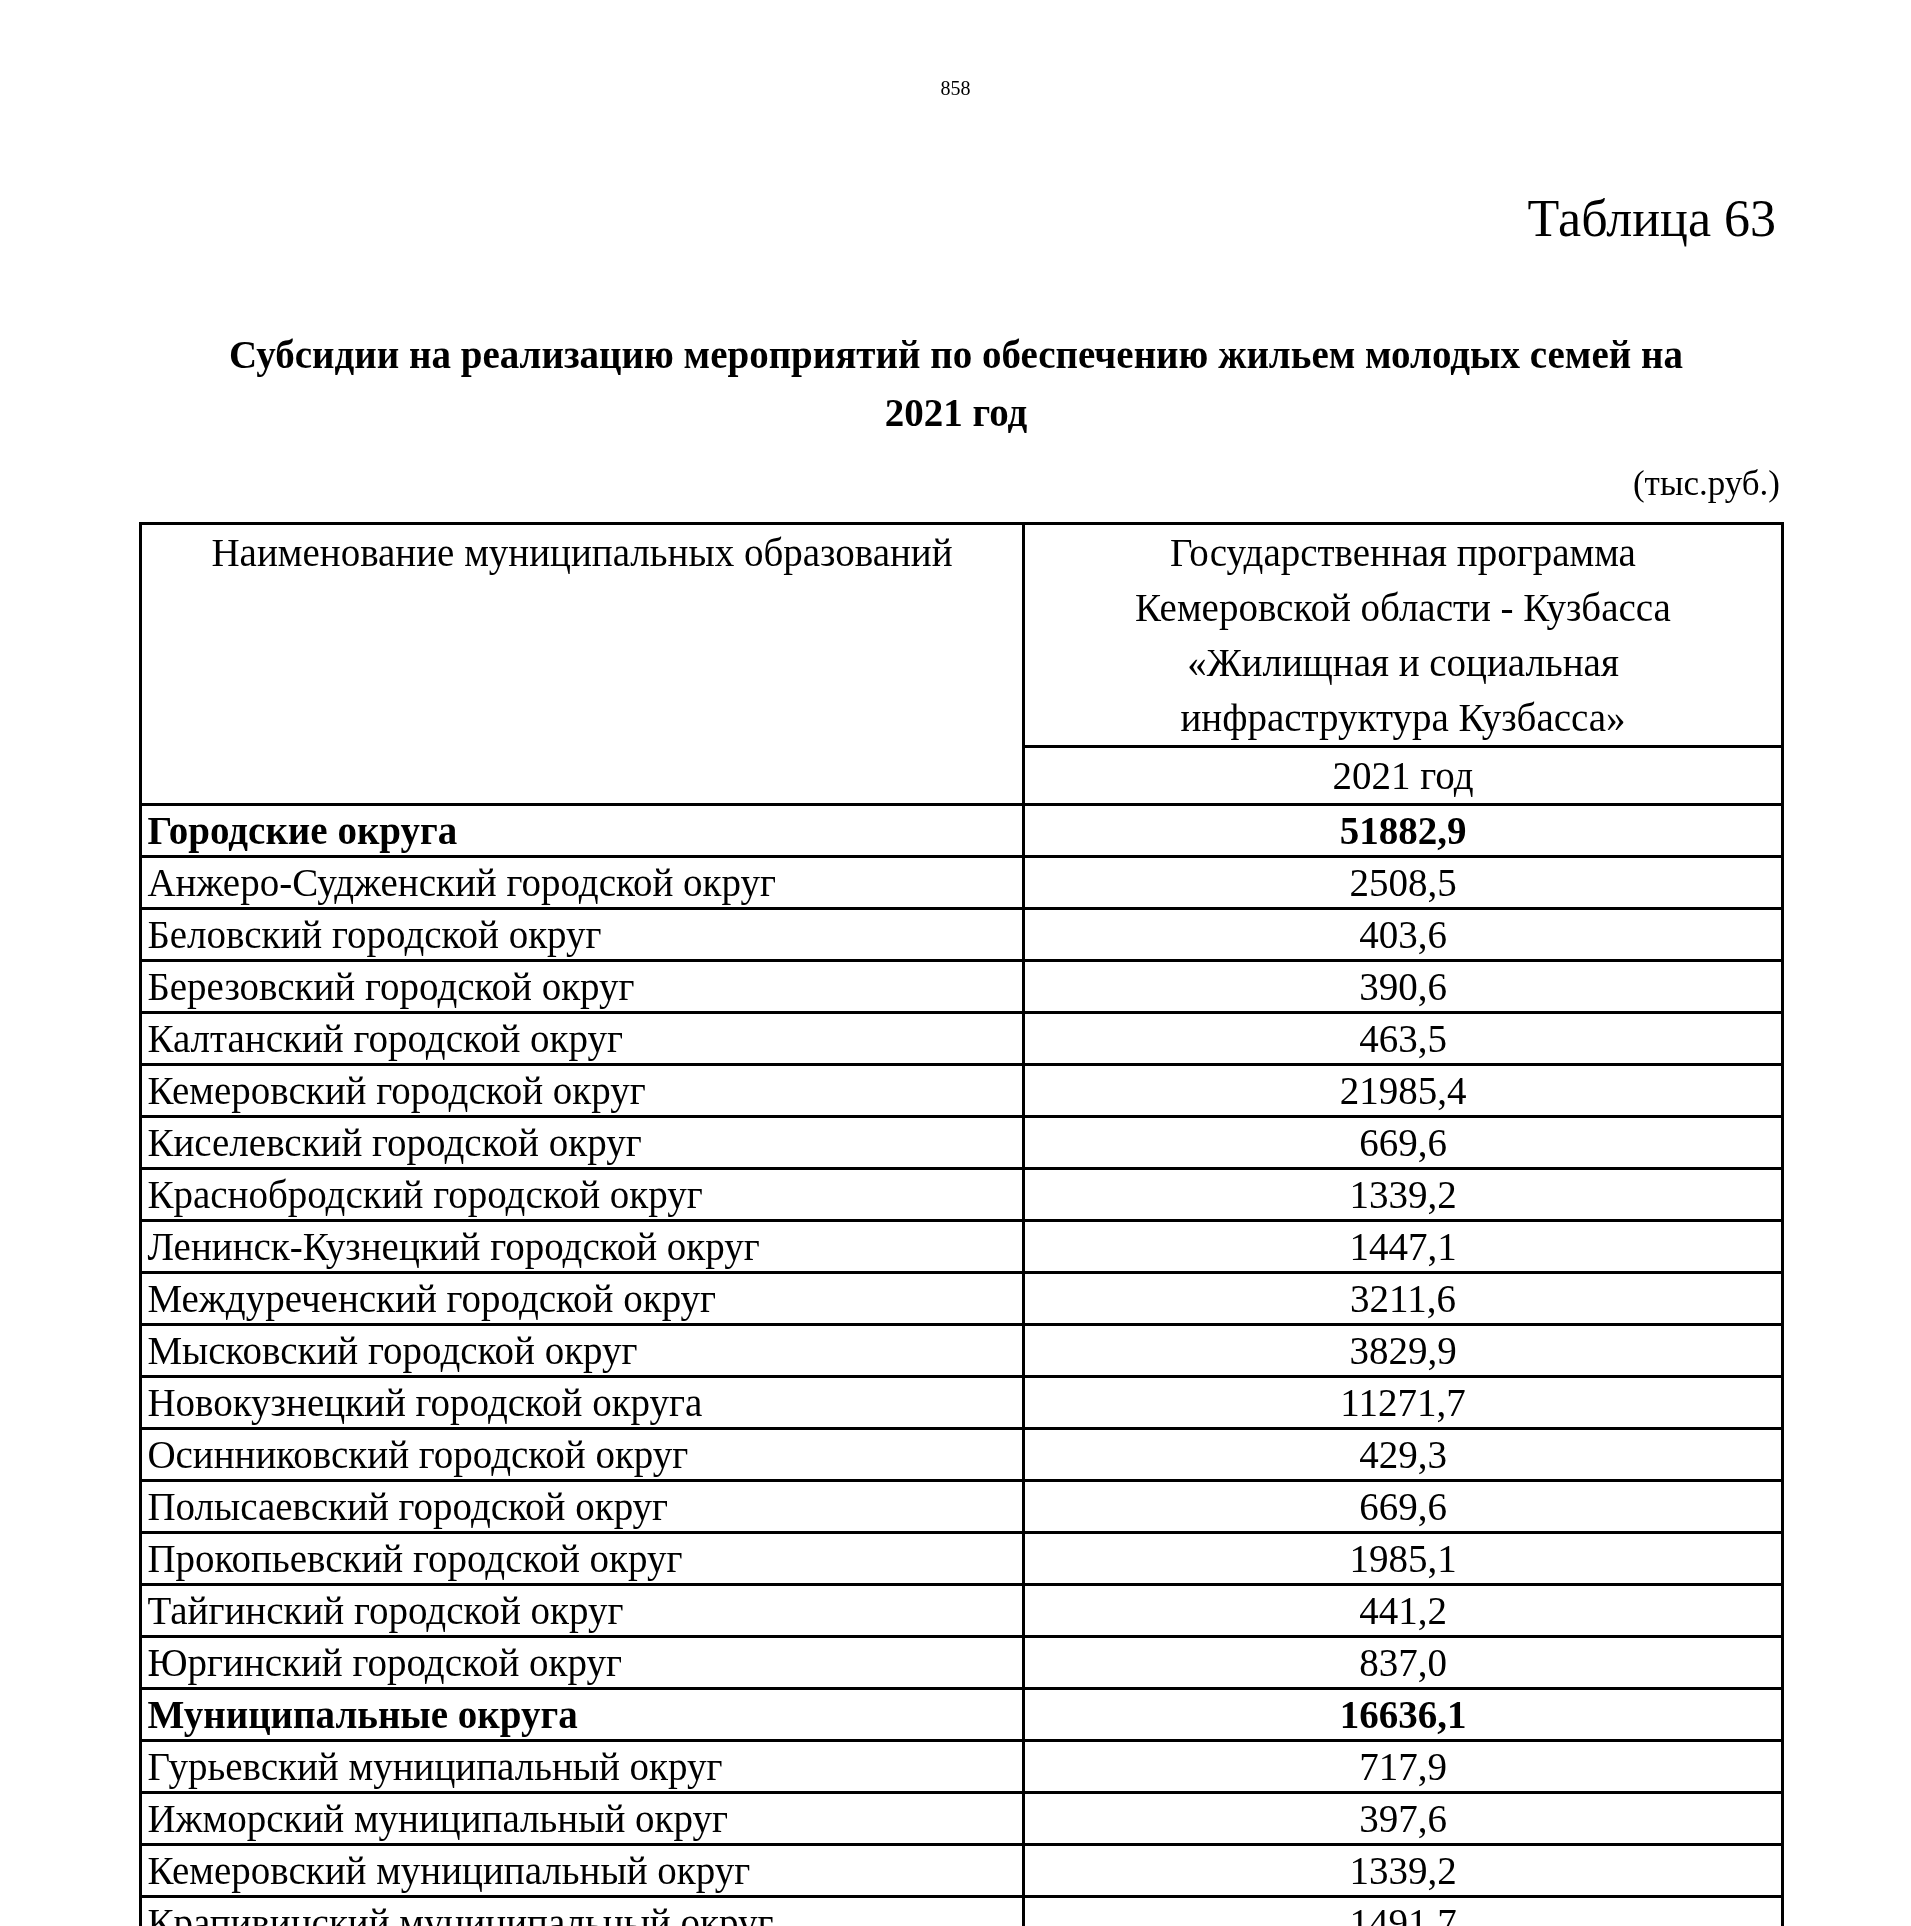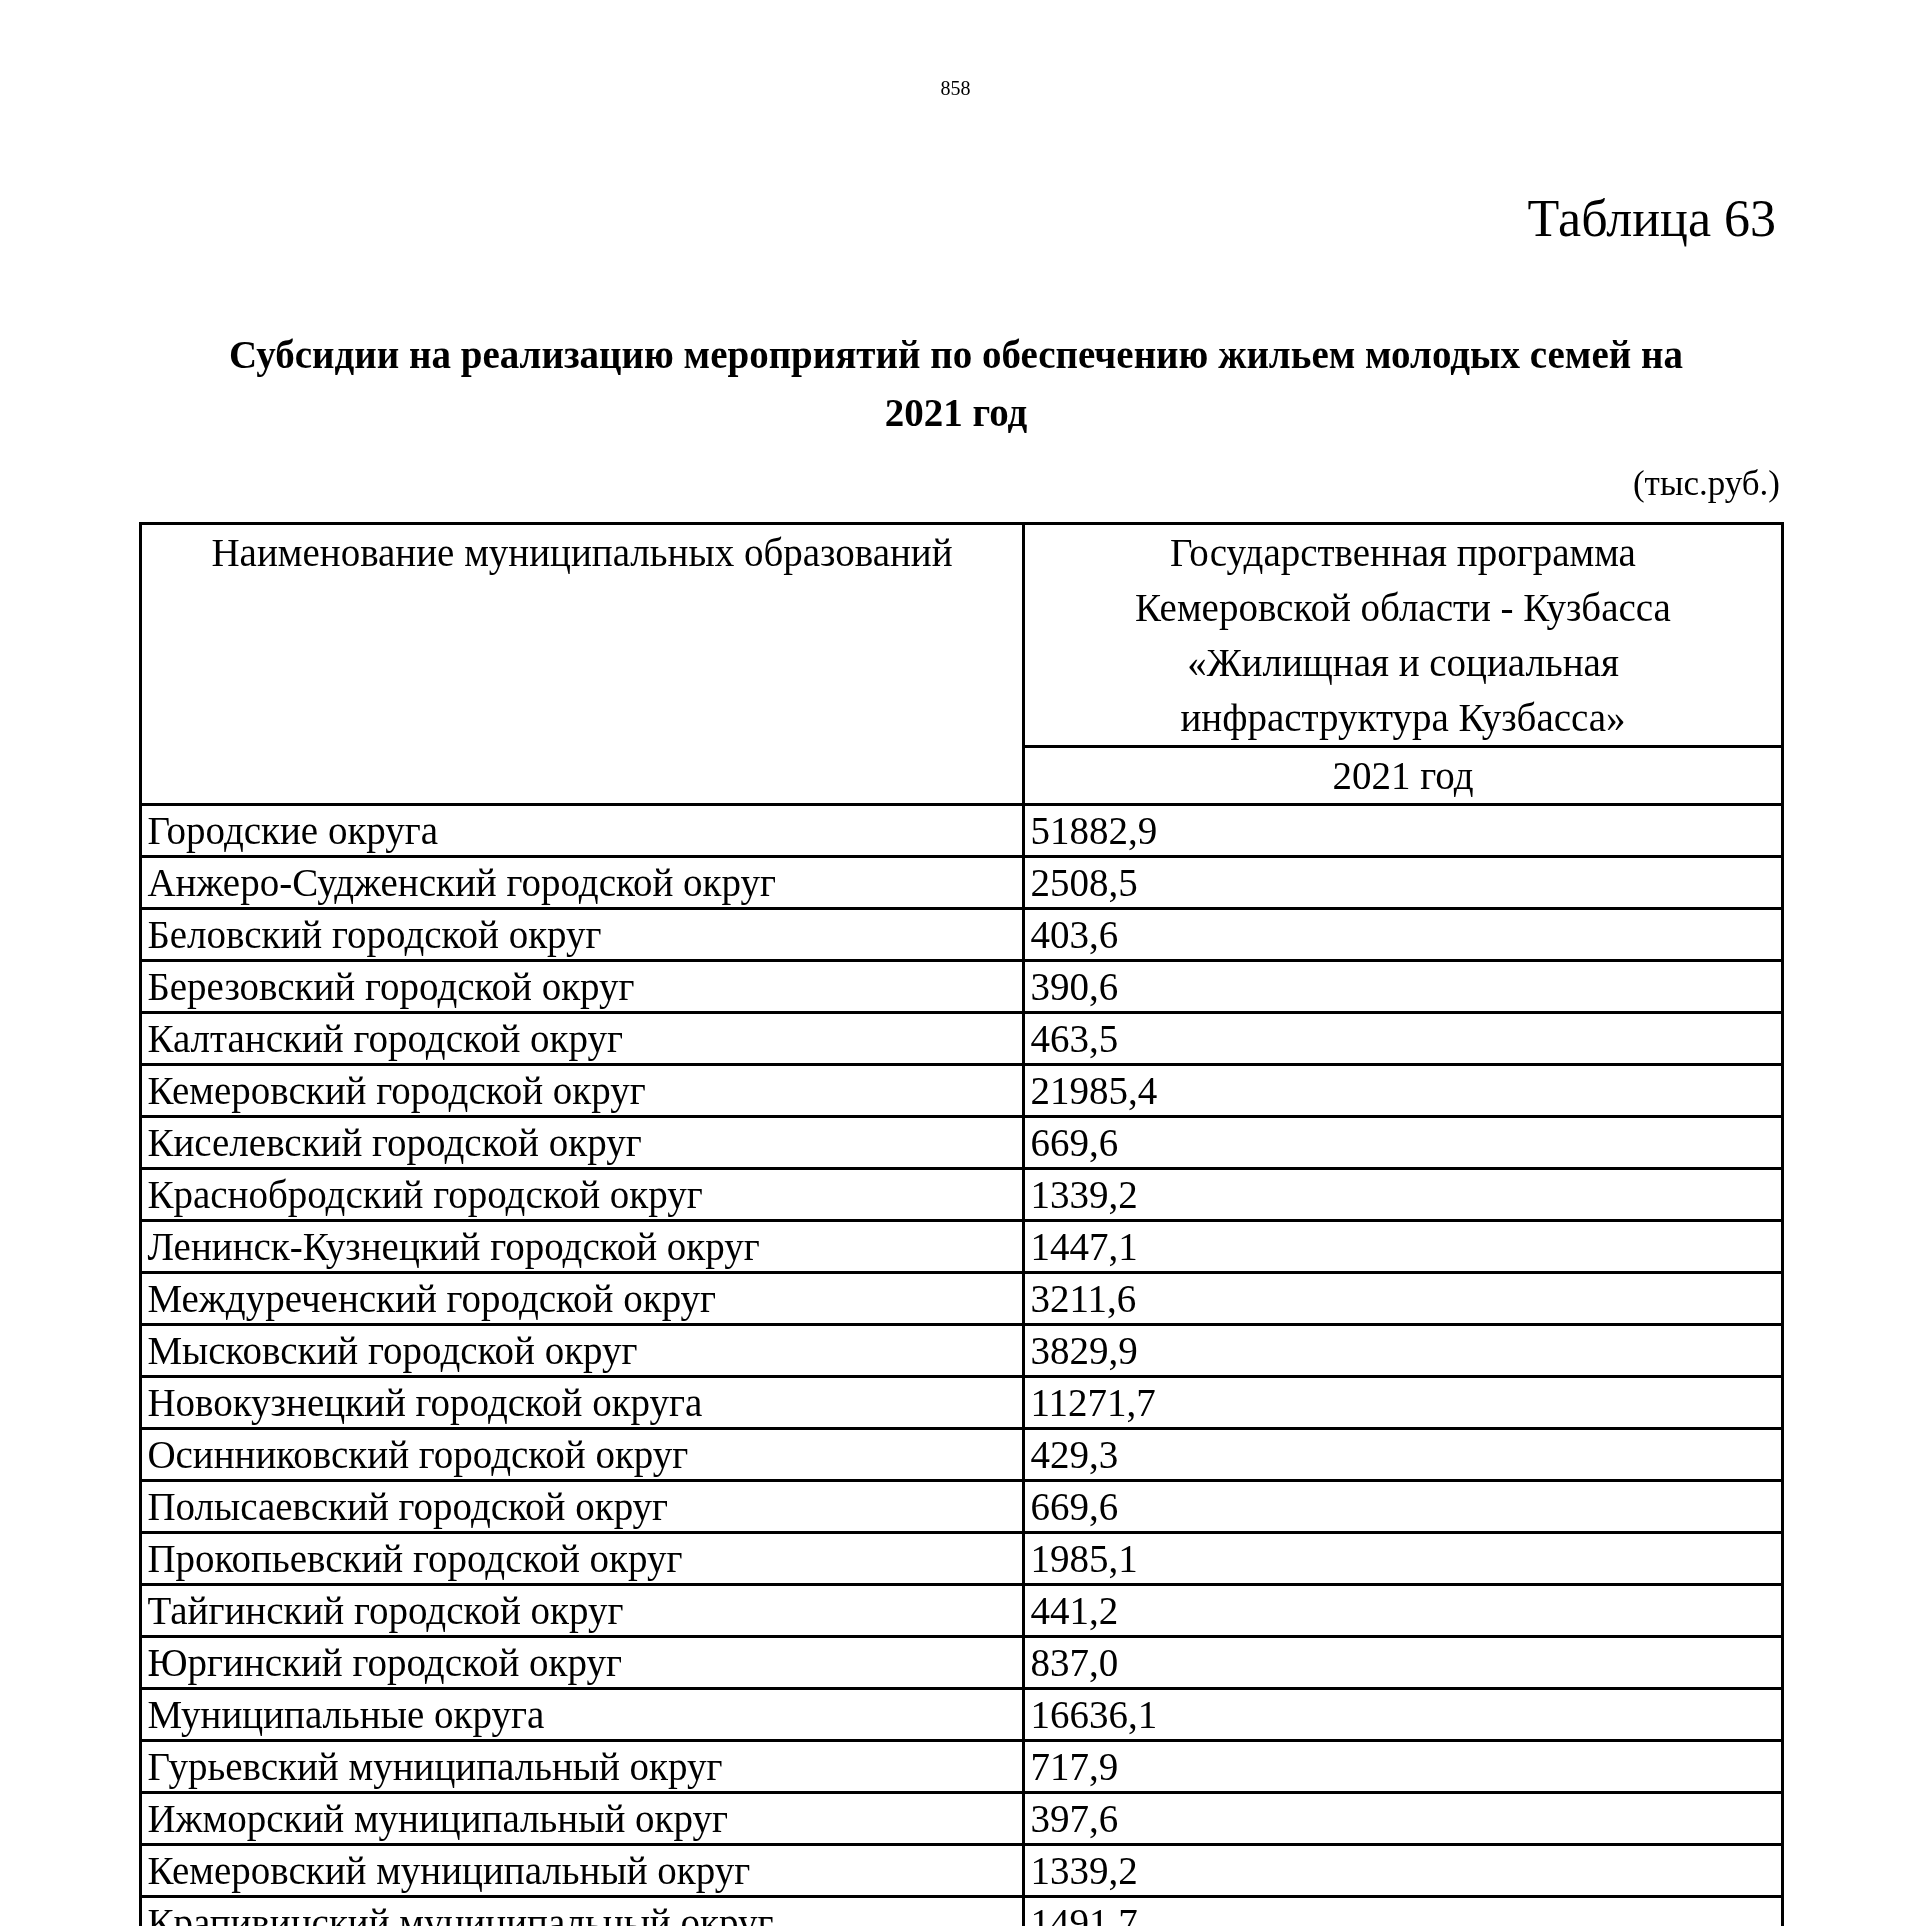--- a/index.html
+++ b/index.html
@@ -14,22 +14,22 @@
   table.data { position: absolute; top: 522px; left: 139px; width: 1642px;
                border-collapse: collapse; font-size: 39px; table-layout: fixed; }
   table.data td, table.data th { border: 3.1px solid #000; padding: 0 5.4px; font-weight: normal; margin-left: 15px; }
   col.c1 { width: 883px; }
   col.c2 { width: 759px; }
   .h-name { vertical-align: top; text-align: center; padding-top: 5.4px; line-height: 55px; }
   .h-prog { text-align: center; vertical-align: top; line-height: 55px; padding-top: 5.4px; padding-bottom: 3.9px; }
   .h-year { text-align: center; height: 55px; line-height: 55px; }
   tr.row td { height: 49px; line-height: 49px; white-space: nowrap; }
   td.name { text-align: left; }
-  td.val { text-align: left; }
-  tr.group td { font-weight: normal; }
+  td.val { text-align: center; }
+  tr.group td { font-weight: bold; }
 </style>
 </head>
 <body>
 
 <div class="page-number">858</div>
 <div class="table-label">Таблица 63</div>
 <div class="doc-title">
   <div>Субсидии на реализацию мероприятий по обеспечению жильем молодых семей на</div>
   <div>2021 год</div>
 </div>

